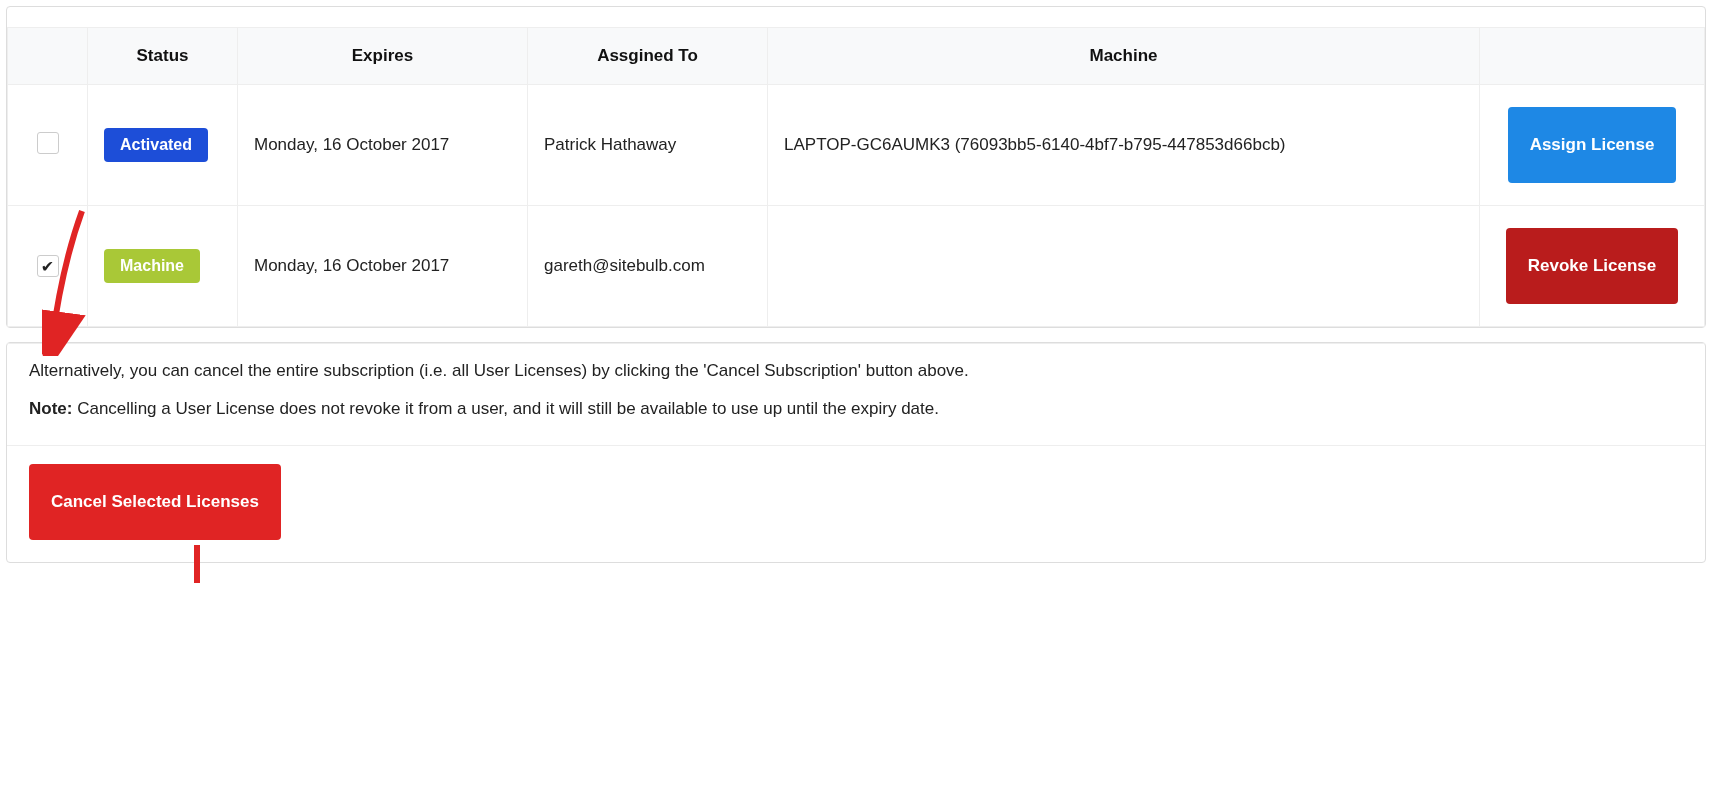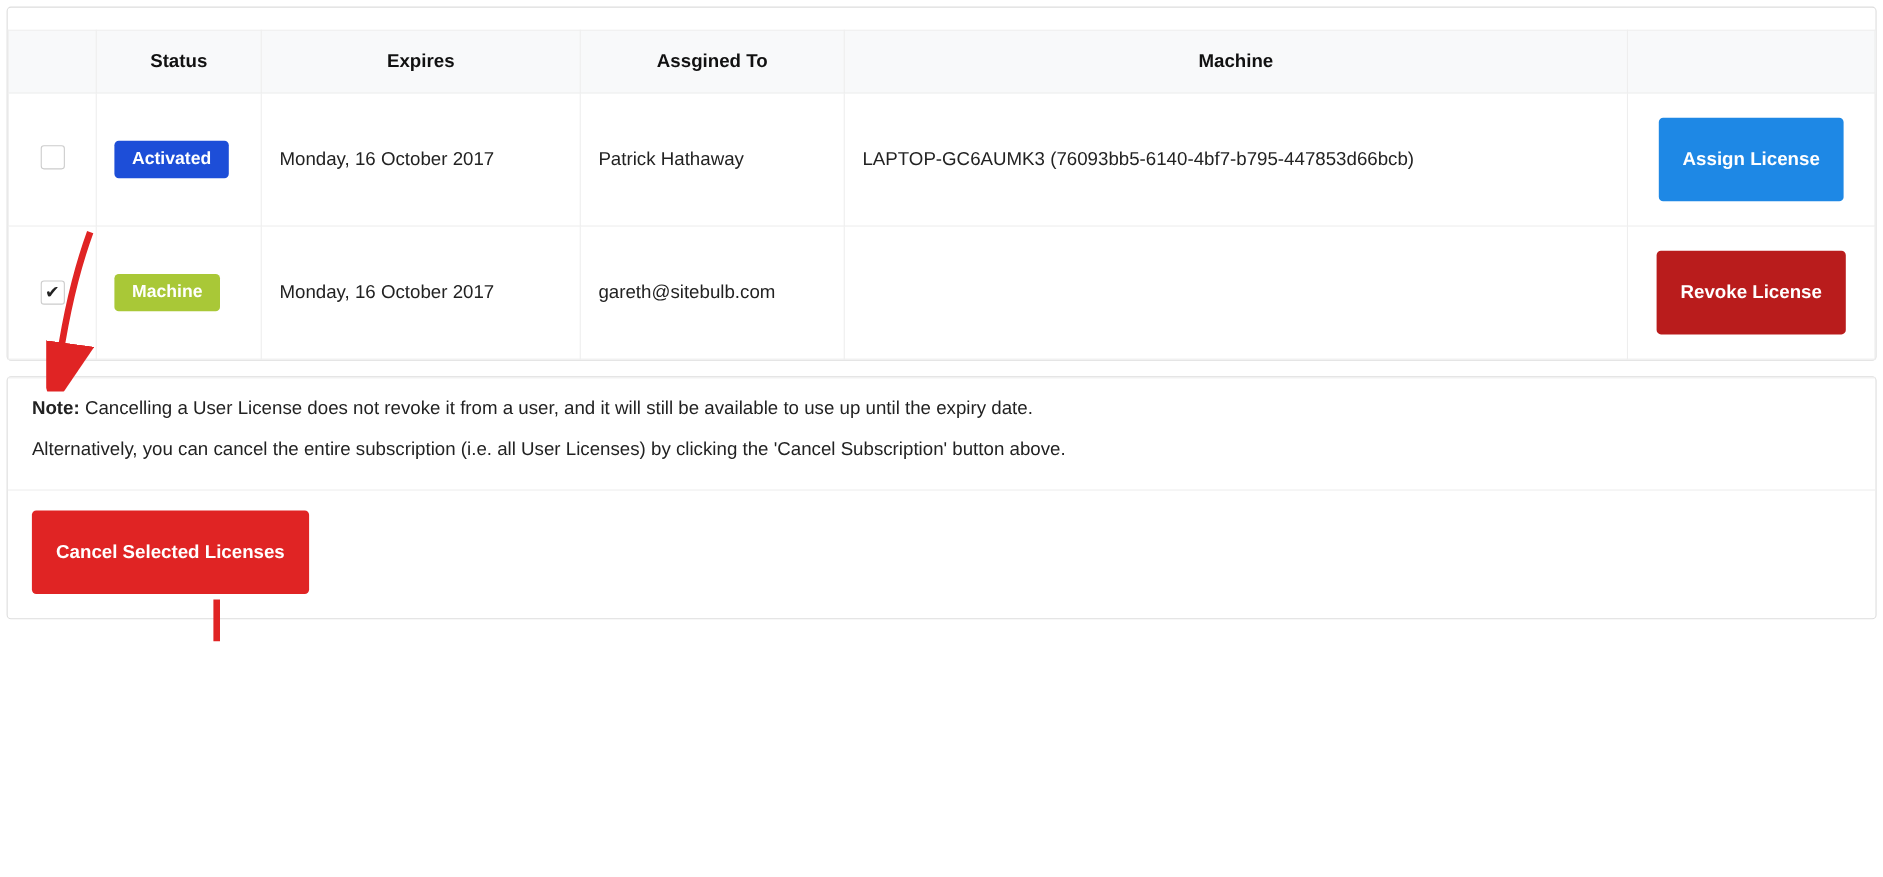--- a/index.html
+++ b/index.html
@@ -180,24 +180,24 @@
             <button class="btn btn-orange">Revoke License</button>
           </td>
         </tr>
       </tbody>
     </table>
   </div>
 
   <div class="panel">
     <hr class="sep">
     <div class="info-body">
+      <p>Alternatively, you can cancel the entire subscription (i.e. all User Licenses) by clicking the 'Cancel Subscription' button above.</p>
       <p>
         <strong>Note:</strong><span> Cancelling a User License does not revoke it from a user, and it will still be available to use up until the expiry date.</span>
       </p>
-      <p>Alternatively, you can cancel the entire subscription (i.e. all User Licenses) by clicking the 'Cancel Subscription' button above.</p>
     </div>
     <hr class="sep">
     <div class="actions">
       <br>
       <button class="btn btn-red">Cancel Selected Licenses</button>
     </div>
   </div>
 
   <div class="arrow" style="left:36px; top:200px;">
     <svg width="50" height="150" viewBox="0 0 50 150">

